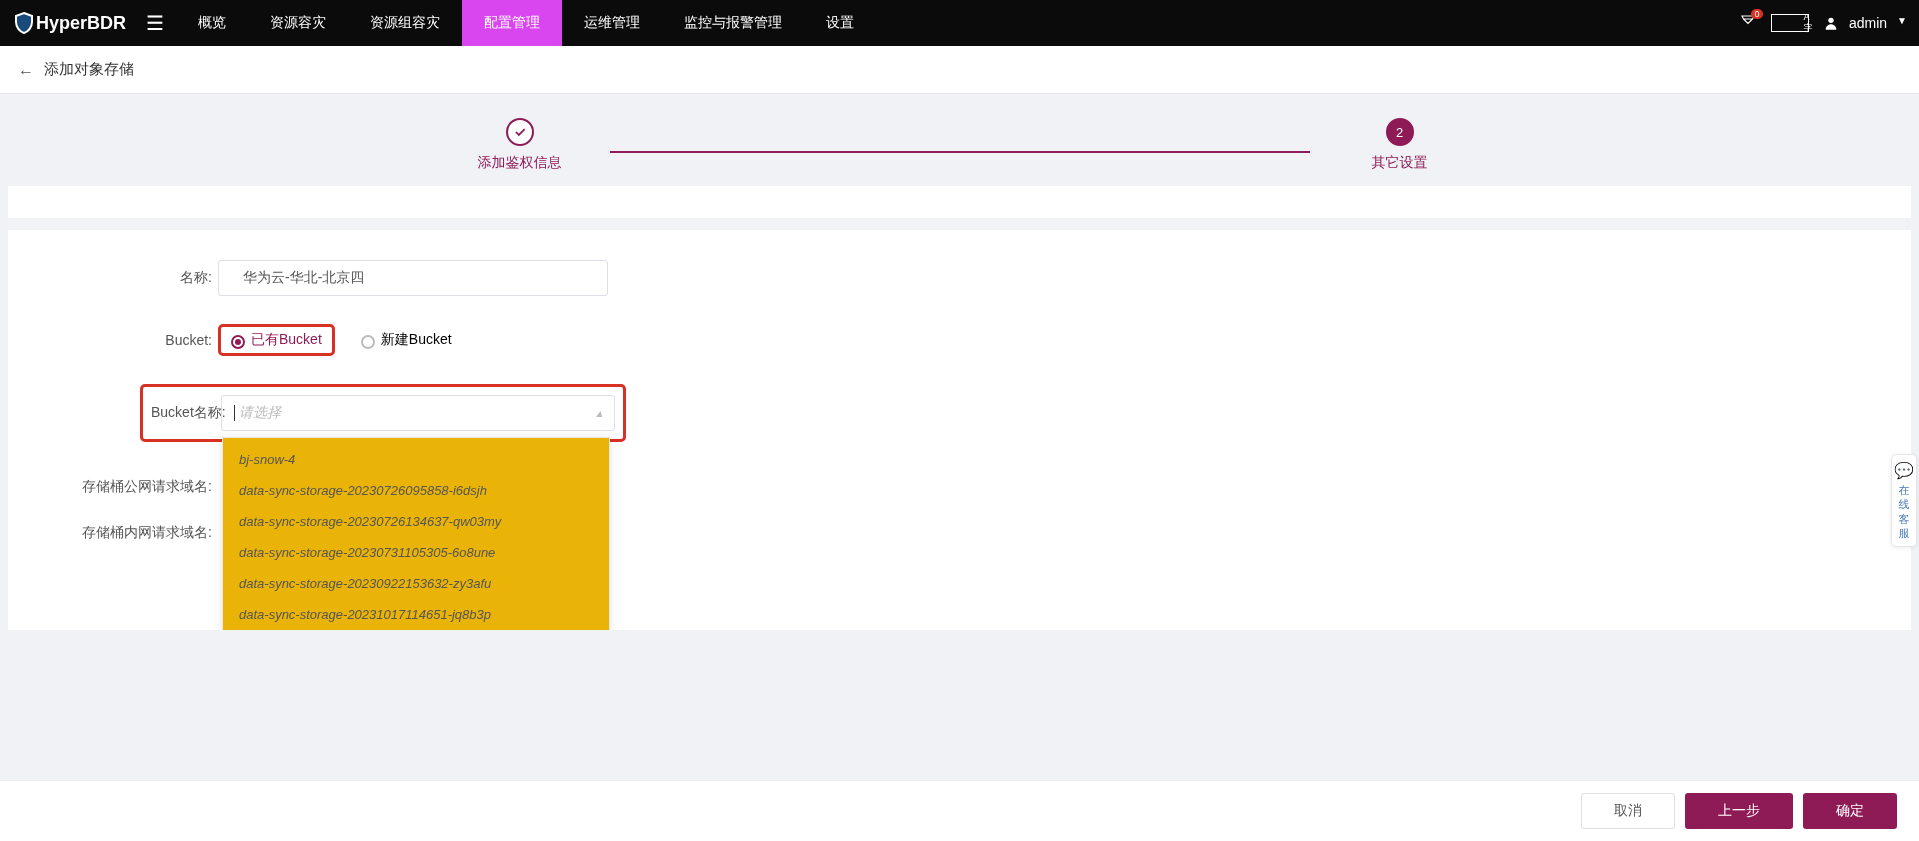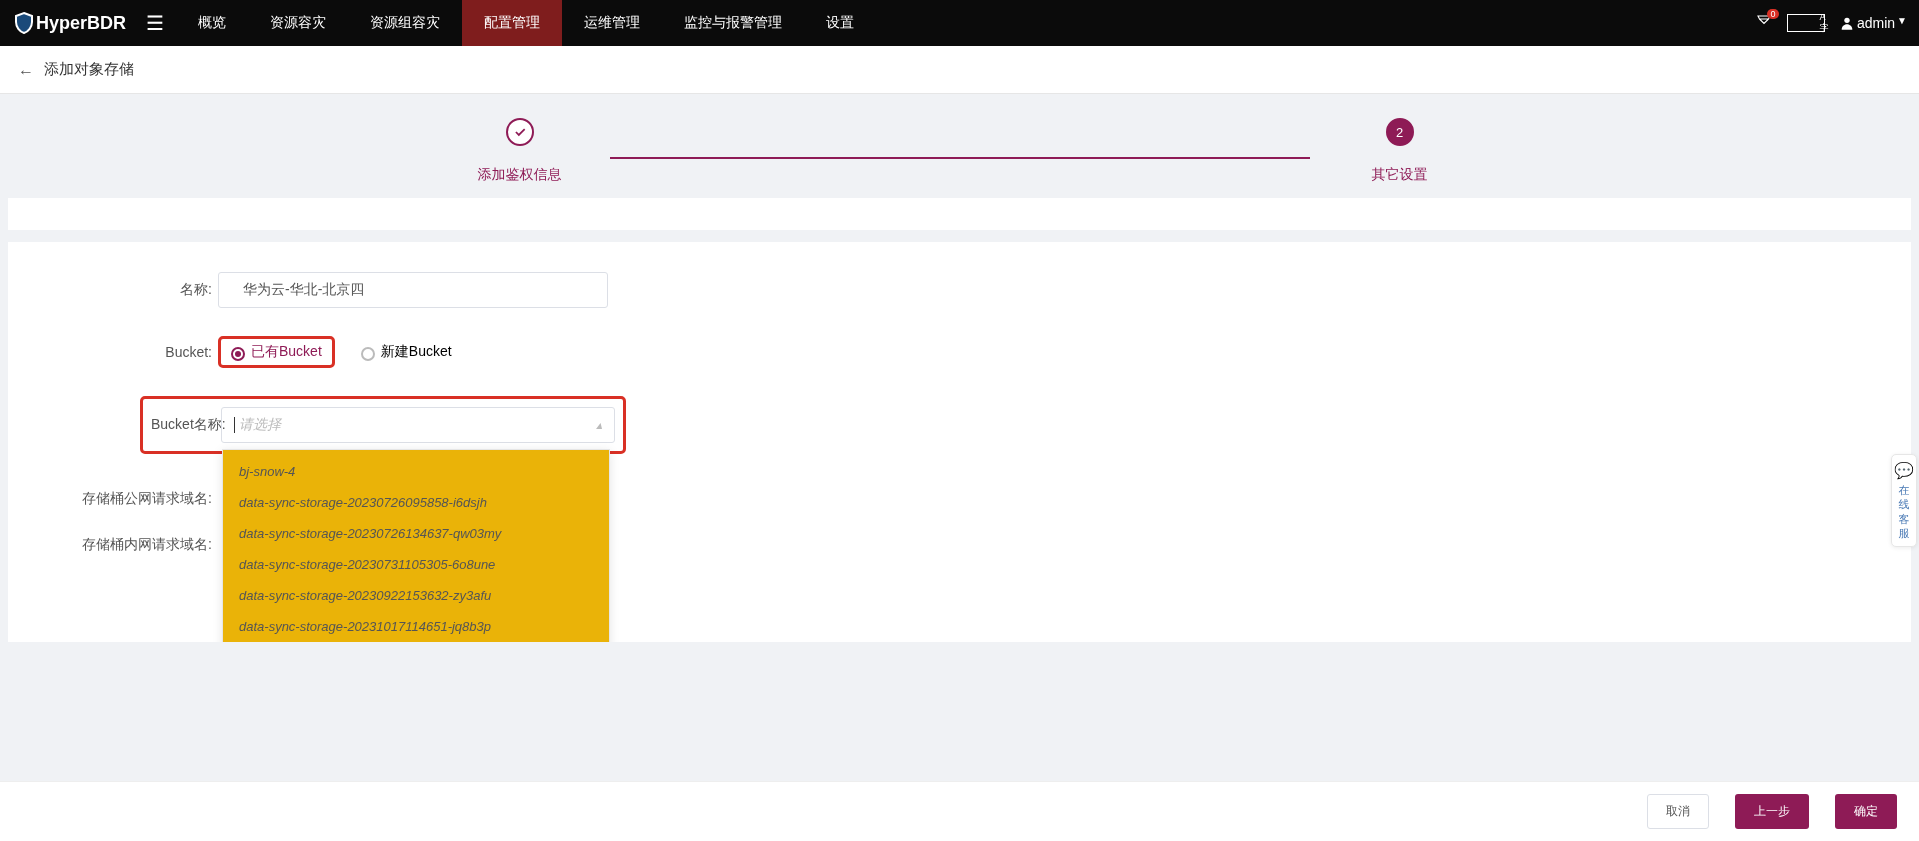--- a/index.html
+++ b/index.html
@@ -4,36 +4,36 @@
   <style>
     * { margin: 0; padding: 0; box-sizing: border-box; }
     body { font-family: "Microsoft YaHei", -apple-system, sans-serif; background: #f0f2f5; font-size: 14px; }
     
     .navbar { background: #0b0b0b; height: 46px; display: flex; align-items: center; padding: 0 12px; color: #fff; }
     .brand { display: flex; align-items: center; font-weight: 600; font-size: 18px; margin-right: 20px; }
     .brand-icon { width: 24px; height: 24px; }
     .hamburger { font-size: 20px; margin-right: 12px; cursor: pointer; }
     .nav-items { display: flex; height: 100%; align-items: stretch; }
     .nav-item { padding: 0 22px; display: flex; align-items: center; cursor: pointer; font-size: 14px; }
-    .nav-item.active { background: #7f1d1d; }
+    .nav-item.active { background: #d946ef; }
     .nav-right { margin-left: auto; display: flex; align-items: center; gap: 14px; }
-    .admin { display: flex; align-items: flex-start; gap: 2px; cursor: pointer; }
+    .admin { display: flex; align-items: flex-start; gap: 10px; cursor: pointer; }
     .icon-badge { position: relative; cursor: pointer; }
     .badge { position: absolute; top: -4px; right: -6px; background: #d93025; color: #fff; font-size: 9px; border-radius: 7px; padding: 0 3px; min-width: 12px; text-align: center; }
 
     .sub-header { background: #fff; padding: 14px 18px; display: flex; align-items: center; gap: 10px; border-bottom: 1px solid #e6e6e6; }
     .back-arrow { font-size: 16px; cursor: pointer; color: #555; }
     .sub-title { font-size: 15px; color: #333; }
 
     .steps { display: flex; align-items: center; justify-content: center; padding: 24px 40px 14px; background: #f0f2f5; }
     .step { display: flex; flex-direction: column; align-items: center; width: 180px; position: relative; }
     .step-circle { width: 28px; height: 28px; border-radius: 50%; display: flex; align-items: center; justify-content: center; border: 2px solid #8e1b56; color: #8e1b56; background: #fff; font-size: 13px; }
     .step-circle.active { background: #8e1b56; color: #fff; }
     .step-line { height: 2px; background: #8e1b56; flex: 1; max-width: 700px; margin-top: 14px; }
-    .step-label { margin-top: 20px; color: #8e1b56; font-size: 14px; }
+    .step-label { margin-top: 8px; color: #8e1b56; font-size: 14px; }
 
     .spacer-card { background: #fff; margin: 0 8px 12px; height: 32px; }
 
     .form-card { background: #fff; margin: 0 8px; padding: 30px 40px 60px; }
     .form-row { display: flex; align-items: center; margin-bottom: 28px; }
     .form-label { width: 170px; text-align: right; color: #555; font-size: 14px; padding-right: 6px; }
     .form-control { width: 390px; }
     .text-input { width: 100%; height: 36px; border: 1px solid #dcdfe6; border-radius: 3px; padding: 0 24px; font-size: 14px; color: #555; }
     .radio-group { display: flex; align-items: center; gap: 26px; }
     .radio-option { display: flex; align-items: flex-end; gap: 6px; font-size: 14px; cursor: pointer; }
@@ -50,21 +50,21 @@
     .select-box { width: 100%; height: 36px; border: 1px solid #dcdfe6; border-radius: 3px; padding: 0 12px; display: flex; align-items: center; justify-content: space-between; color: #bbb; cursor: pointer; position: relative; font-style: italic; }
     .select-box .cursor-bar { border-left: 1px solid #333; height: 16px; margin-right: 4px; }
     .chevron { color: #bbb; font-size: 12px; }
 
     .dropdown { position: absolute; top: 41px; left: 0; width: 388px; background: #eab308; border: 1px solid #e6e6e6; box-shadow: 0 2px 10px rgba(0,0,0,0.1); z-index: 10; padding: 6px 0; max-height: 230px; overflow: hidden; }
     .dropdown-item { padding: 8px 16px; font-size: 13px; color: #555; cursor: pointer; }
 
     .domain-hint { color: #7a9fc8; font-size: 13px; margin-left: 8px; cursor: pointer; border: 1px solid #dcdfe6; display: inline-flex; align-items: center; justify-content: center; width: 18px; height: 18px; border-radius: 3px; }
 
     .footer-bar { position: fixed; bottom: 0; left: 0; right: 0; background: #fff; padding: 12px 22px; display: flex; justify-content: flex-end; gap: 10px; border-top: 1px solid #eee; }
-    .btn { padding: 8px 18px; border-radius: 3px; font-size: 12px; cursor: pointer; border: 1px solid transparent; margin-left: 16px; }
+    .btn { padding: 8px 32px; border-radius: 3px; font-size: 14px; cursor: pointer; border: 1px solid transparent; }
     .btn-default { background: #fff; border-color: #dcdfe6; color: #555; }
     .btn-primary { background: #8e1b56; color: #fff; }
 
     .side-widget { position: fixed; right: 2px; top: 54%; background: #fff; border: 1px solid #e6e6e6; border-radius: 5px; width: 26px; padding: 6px 2px; text-align: center; font-size: 11px; color: #4a7ab5; cursor: pointer; box-shadow: 0 1px 4px rgba(0,0,0,0.08); }
     .side-widget .bubble { font-size: 16px; color: #4a7ab5; margin-bottom: 3px; }
     .side-widget span { display: block; line-height: 1.3; }
   </style>
 </head>
 <body>
 

